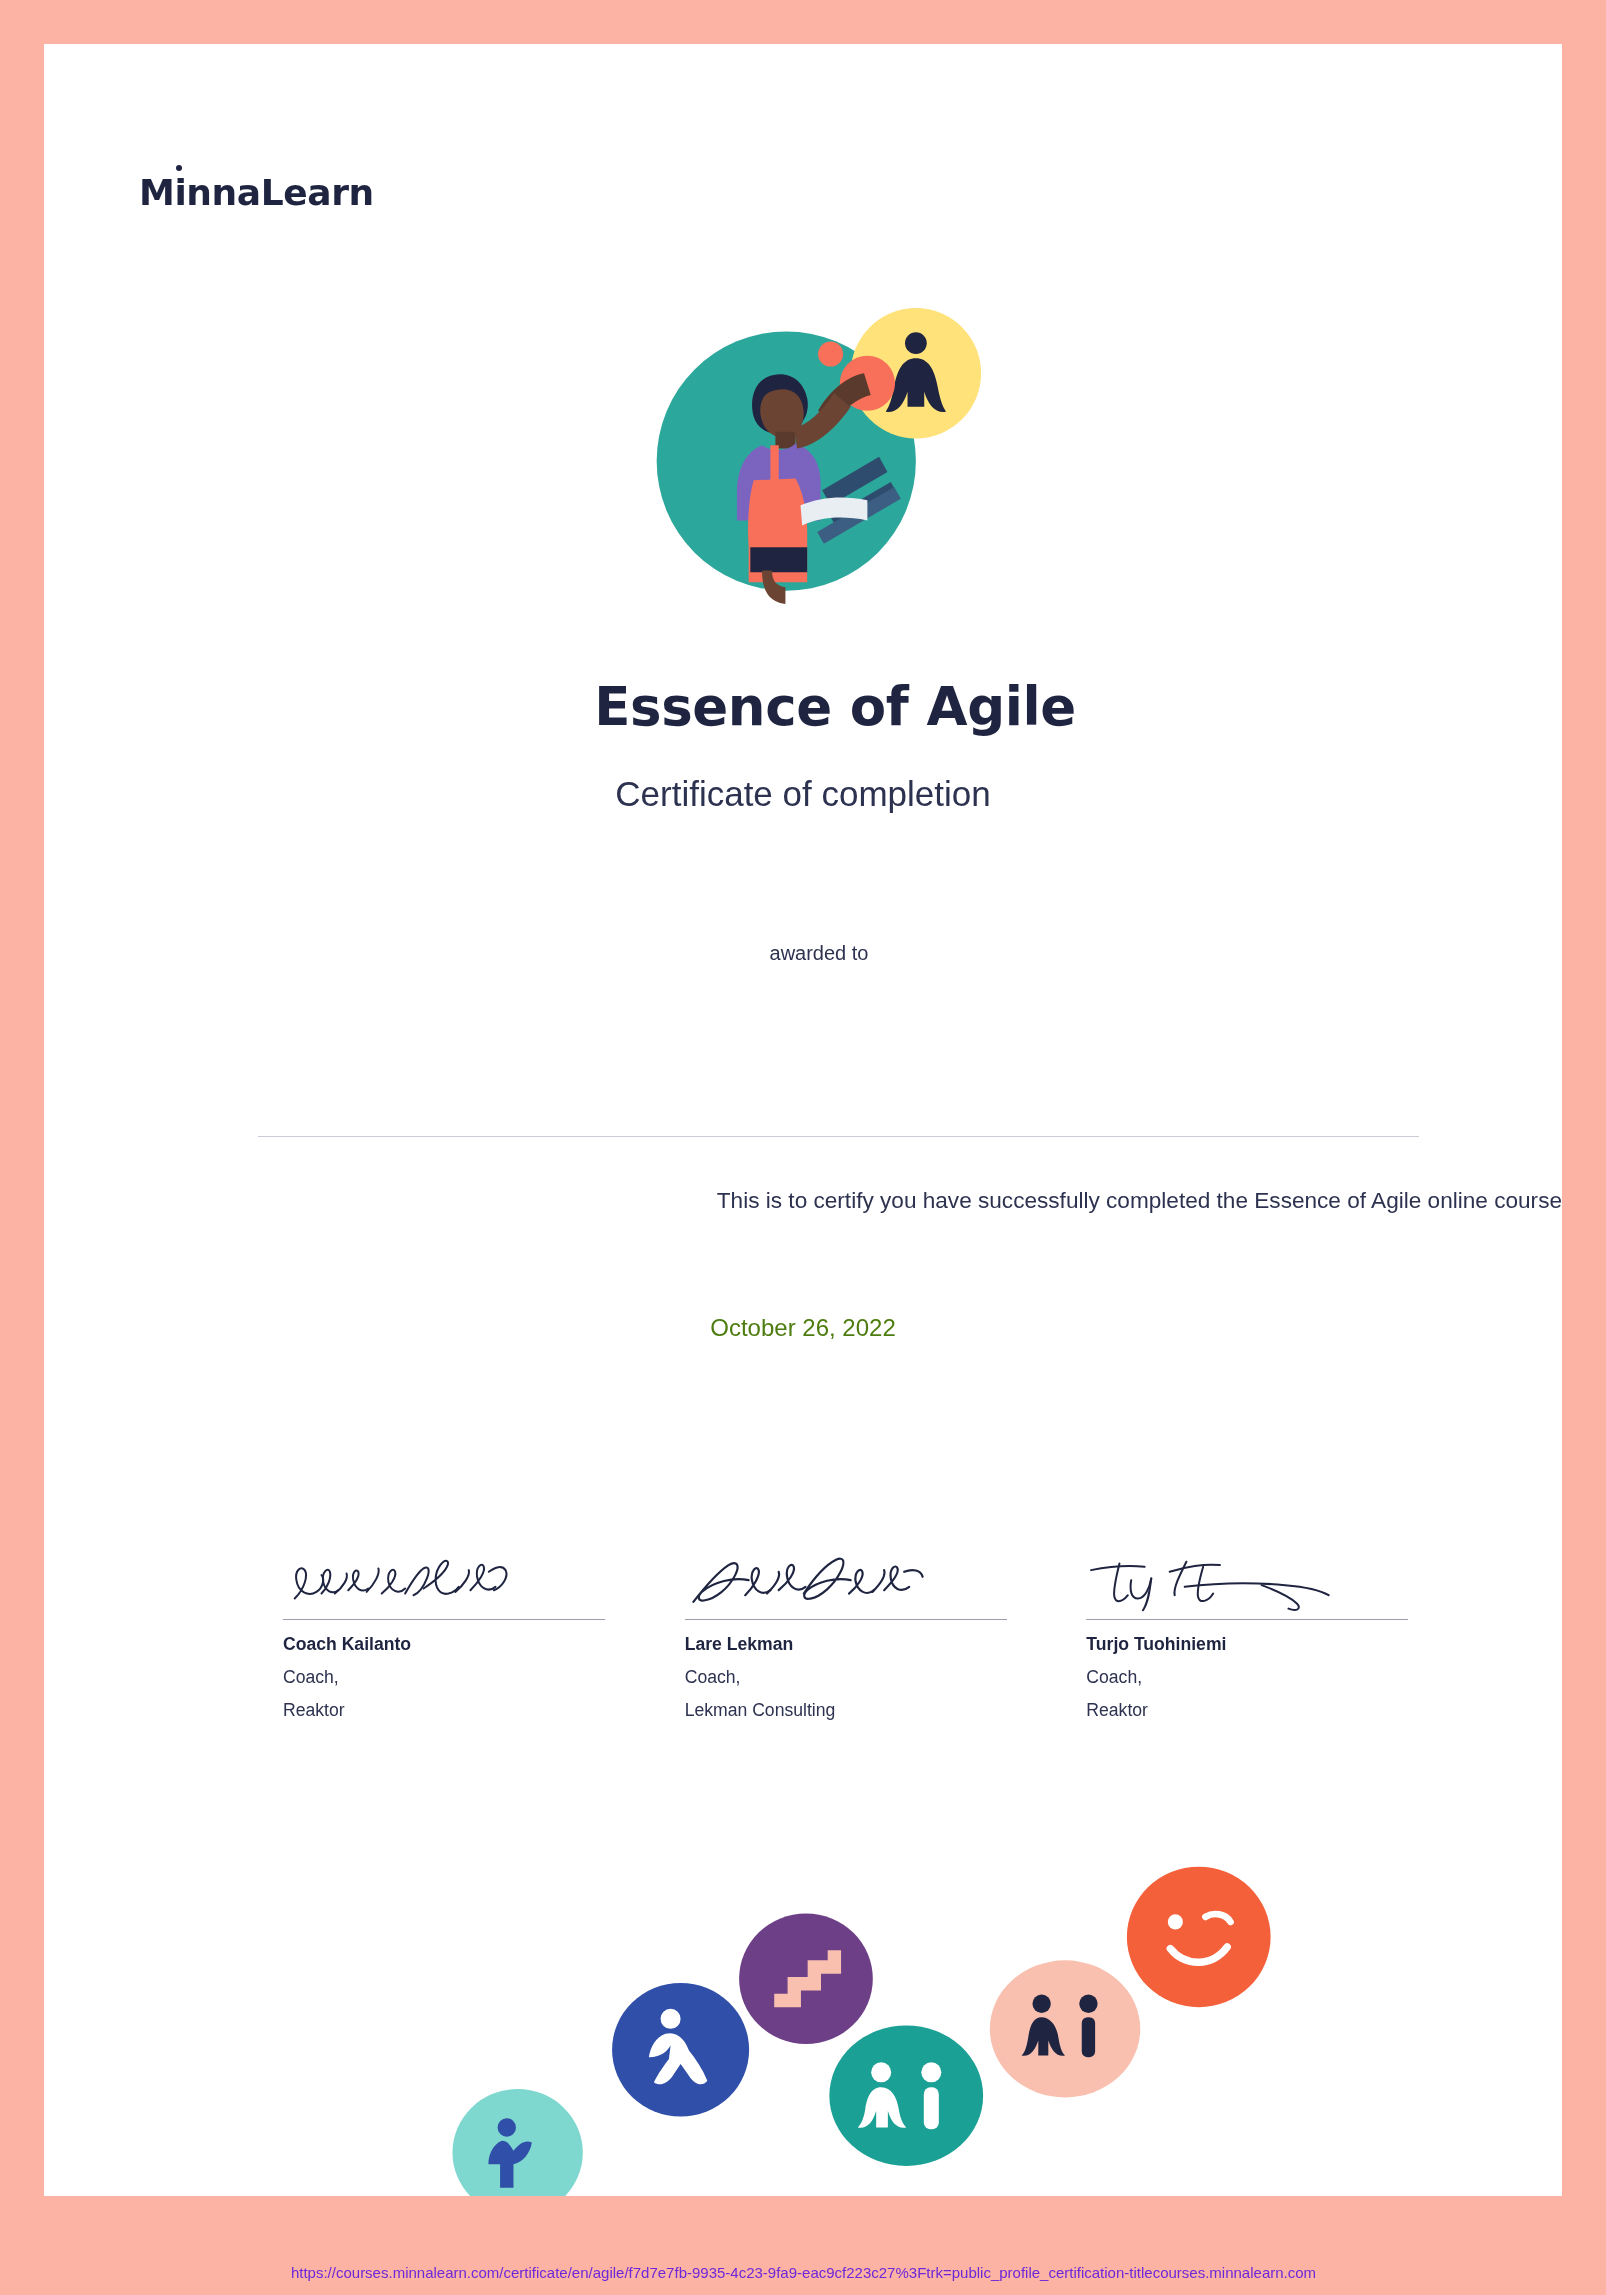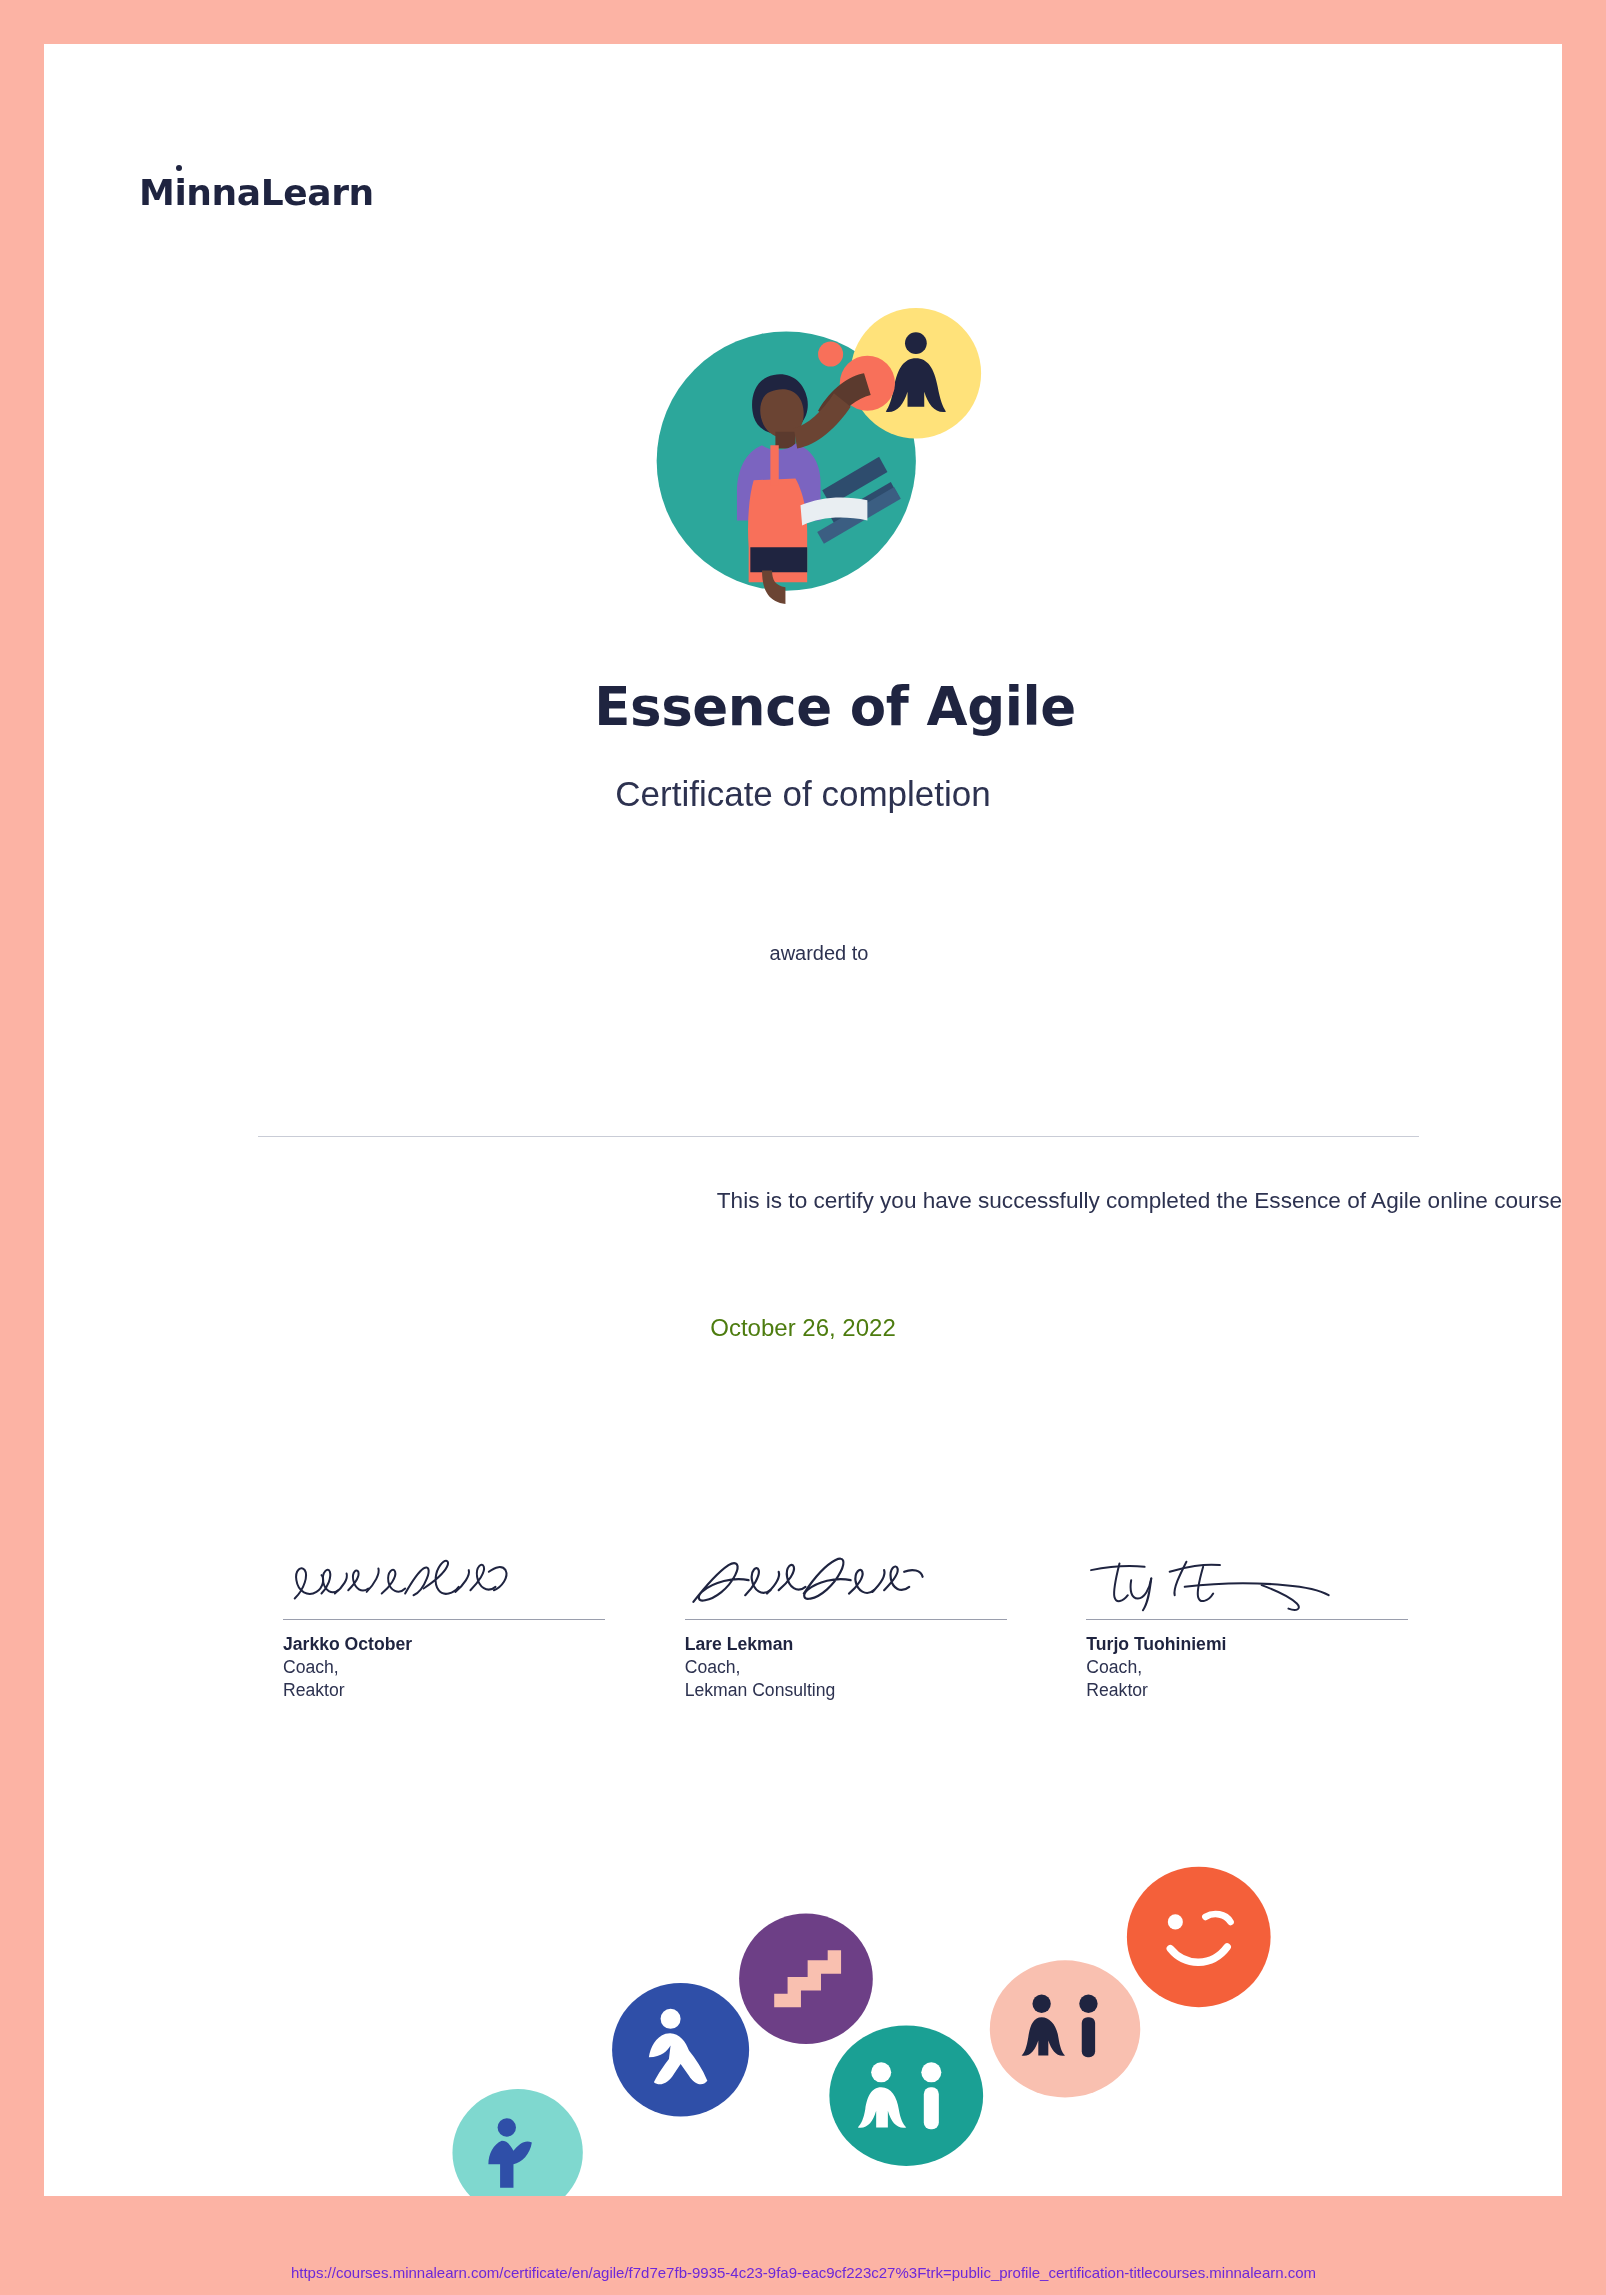--- a/index.html
+++ b/index.html
@@ -148,21 +148,21 @@
   }
   .sig .name {
     font-size: 17.6px;
     font-weight: bold;
     color: #1f2440;
     margin-top: 15px;
   }
   .sig .role, .sig .org {
     font-size: 17.6px;
     color: #2d3250;
-    margin-top: 2px;
+    margin-top: 12px;
   }
 
   
   .deco {
     position: absolute;
     left: 360px;
     bottom: 0;
     width: 946px;
     height: 351px;
   }
@@ -254,21 +254,21 @@
             <path d="M118 52 C128 44 136 32 134 26 C132 20 124 26 126 38 C128 48 138 54 146 46"></path>
             <path d="M146 52 C154 38 162 26 168 22 C174 18 176 24 172 34 C168 44 162 52 156 54"></path>
             <path d="M168 46 C180 38 192 28 196 20 C200 12 194 10 188 18 C182 26 180 40 186 48 C192 56 204 52 210 44"></path>
             <path d="M206 50 C216 42 224 30 222 24"></path>
             <path d="M224 48 C234 38 242 26 240 20 C238 14 230 20 232 32 C234 44 244 52 254 44"></path>
             <path d="M246 26 C254 20 262 18 266 24 C270 32 262 44 252 48"></path>
           </g>
         </svg>
       </div>
       <div class="rule"></div>
-      <div class="name">Jarkko October</div>
+      <div class="name">Coach Kailanto</div>
       <div class="role">Coach,</div>
       <div class="org">Reaktor</div>
     </div>
 
     <div class="sig">
       <div class="mark">
         <svg viewBox="0 0 300 80" width="251" height="67">
           <g fill="none" stroke="#1f2440" stroke-width="2.6" stroke-linecap="round">
             <path d="M10 62 C24 44 40 26 52 18 C62 12 66 18 60 30 C52 46 36 58 24 60 C16 62 14 56 20 50 C34 38 58 32 76 36"></path>
             <path d="M72 54 C82 44 90 30 88 24 C86 18 78 24 80 36 C82 48 92 56 102 48"></path>

